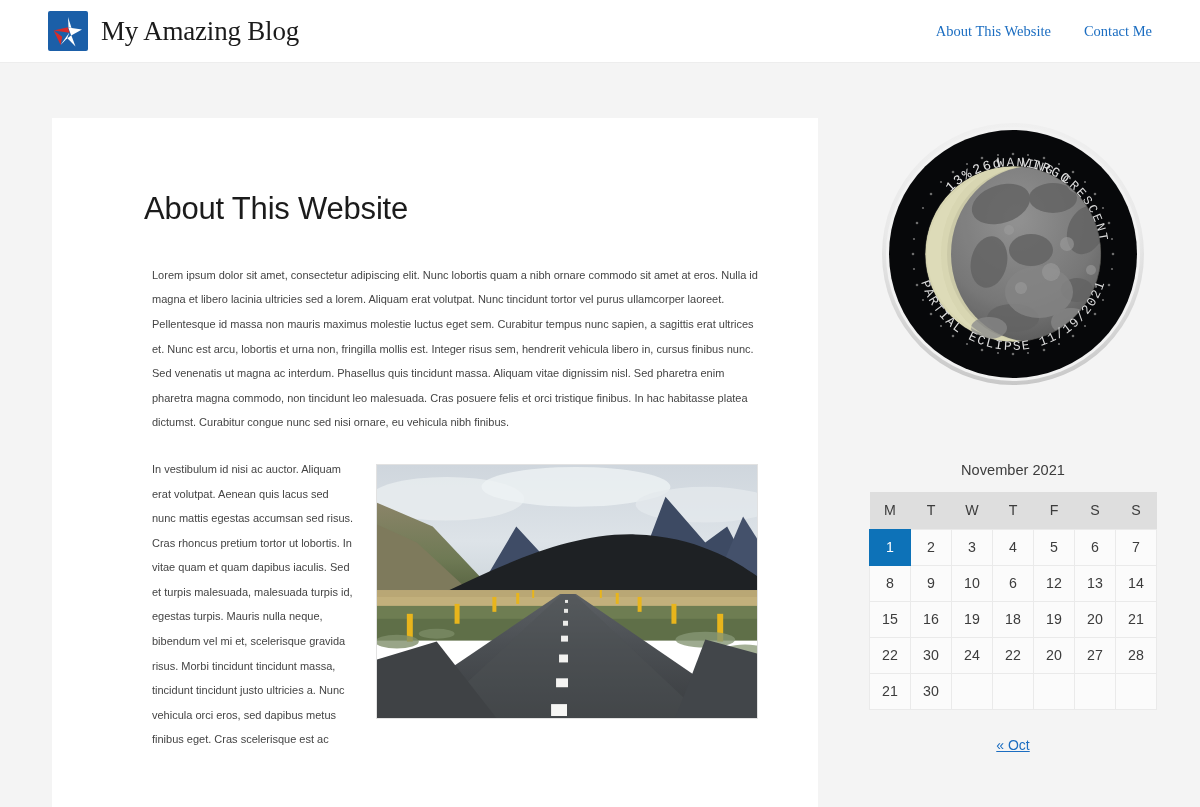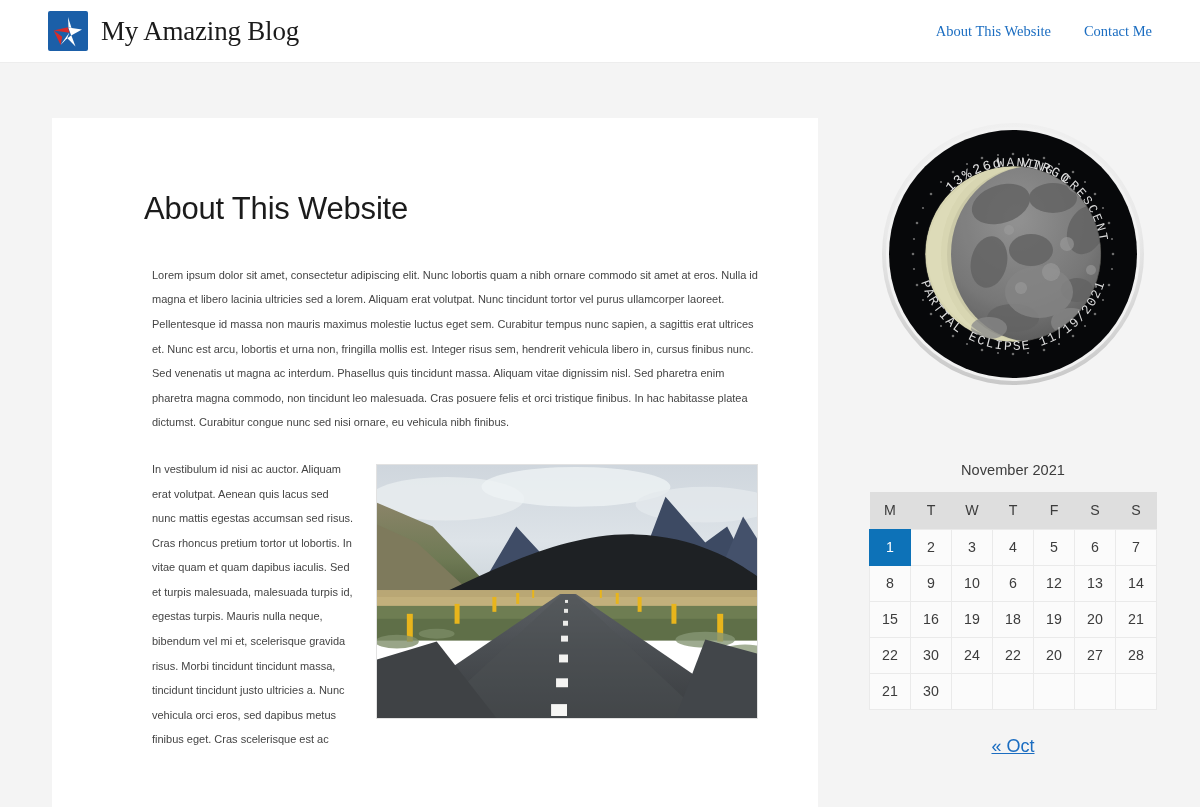--- a/index.html
+++ b/index.html
@@ -150,21 +150,21 @@
     background: #0d72b8;
     color: #ffffff;
     border-color: #0d72b8;
   }
   .cal-nav {
     text-align: center;
     padding-top: 26px;
   }
   .cal-nav a {
     color: #1b6dc1;
-    font-size: 18px;
+    font-size: 14px;
     text-decoration: underline;
   }
 </style>
 </head>
 <body>
 
 <header class="site-header">
   <a class="brand" href="#">
     <svg class="brand-logo" viewBox="0 0 40 40">
       <rect x="0" y="0" width="40" height="40" fill="#1b5fa8"></rect>

